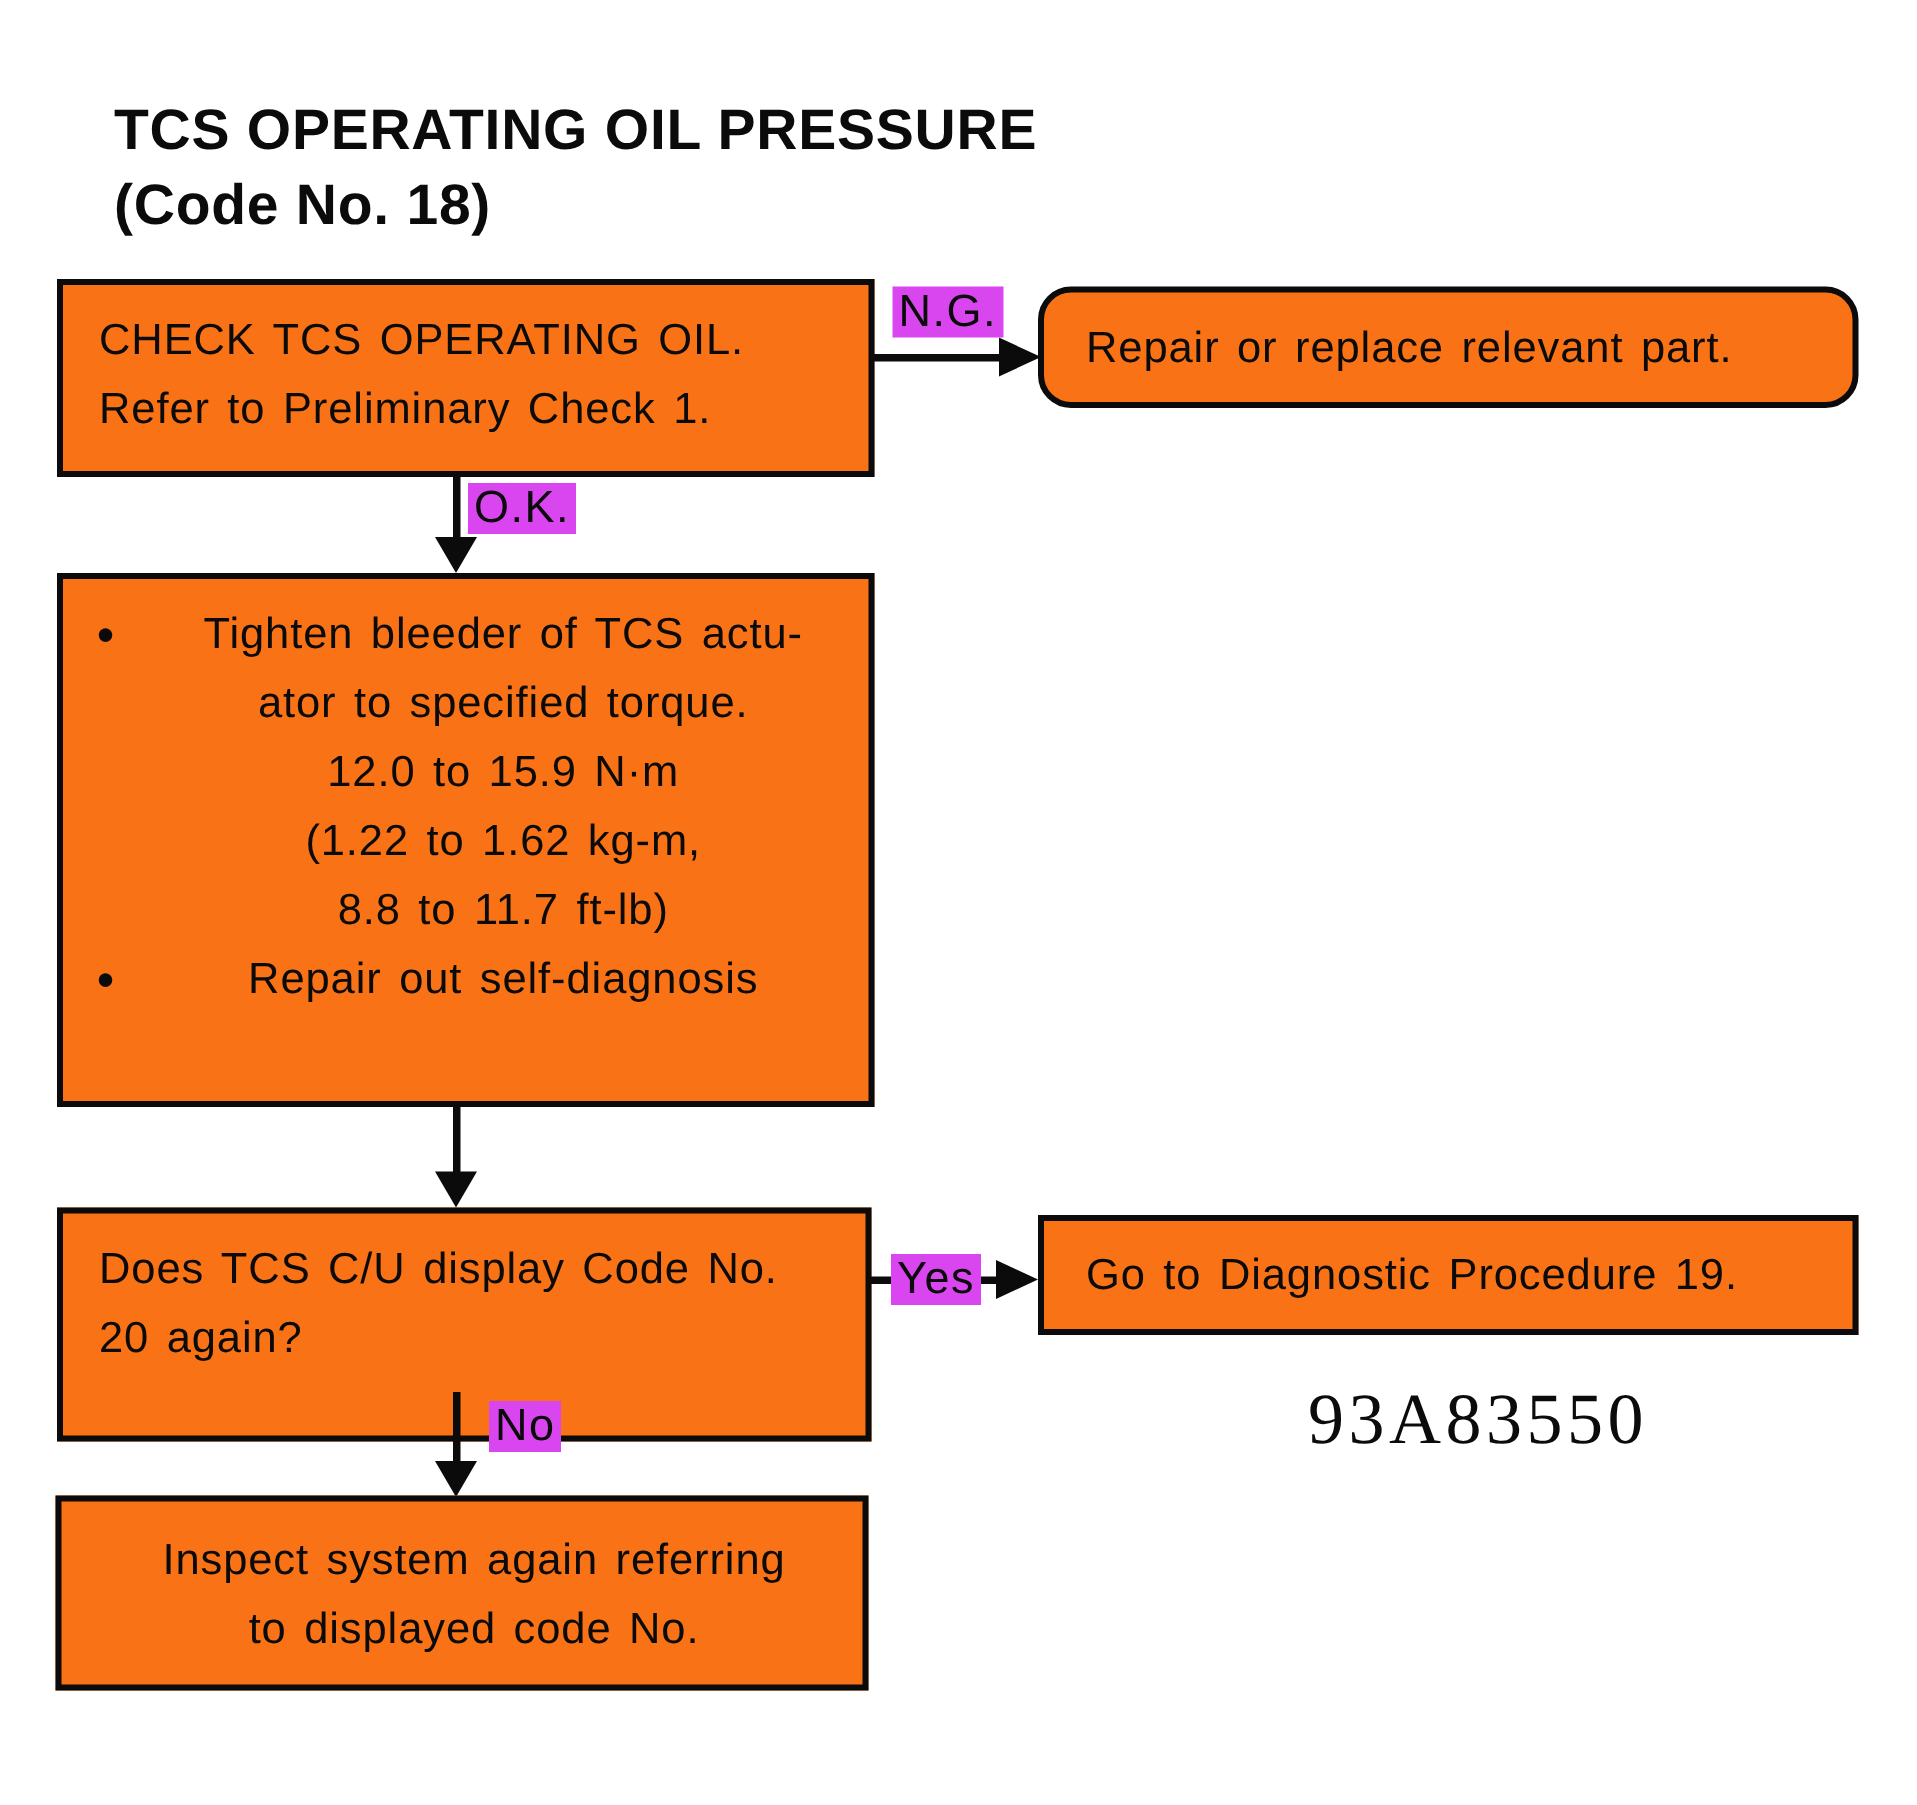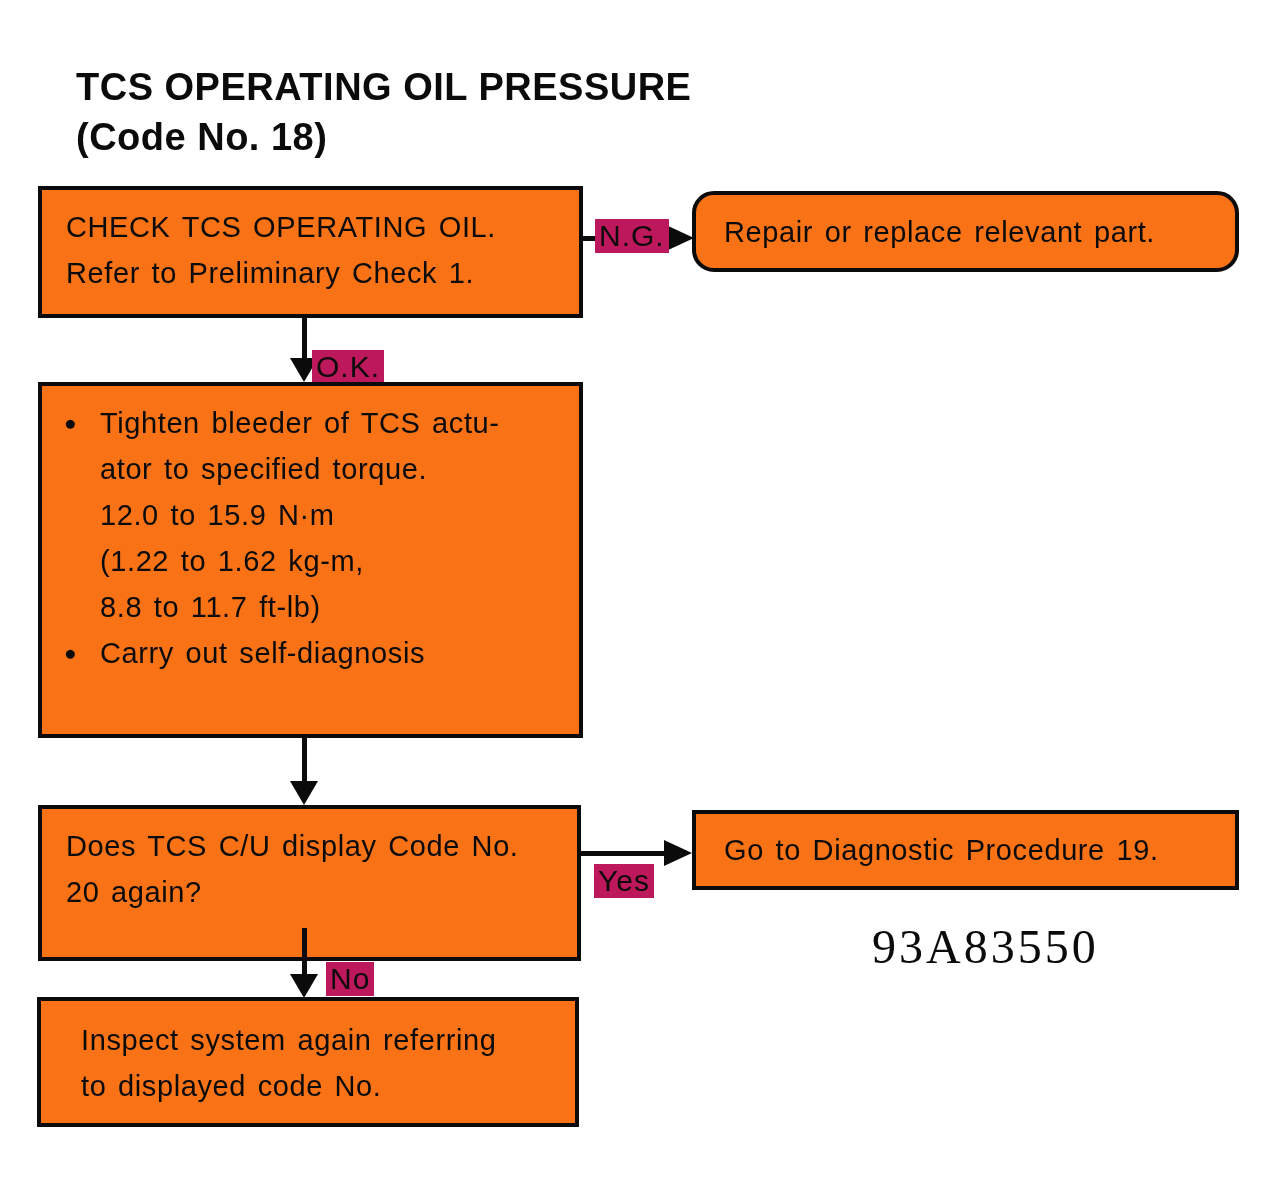--- a/index.html
+++ b/index.html
@@ -13,39 +13,39 @@
   }
   .title span{display:block;}
   .box{
     position:absolute;border:4px solid #0b0b0b;background:#f97316;
     box-sizing:border-box;font-size:29px;line-height:46px;
     letter-spacing:0.6px;word-spacing:3px;
   }
   #box-check{left:38px;top:186px;width:545px;height:132px;padding:14px 8px 0 24px;}
   #box-action{left:38px;top:382px;width:545px;height:356px;padding:14px 8px 0 22px;}
   #box-question{left:38px;top:805px;width:543px;height:156px;padding:14px 8px 0 24px;}
-  #box-inspect{left:37px;top:997px;width:542px;height:130px;padding:16px 8px 0 40px;}
+  #box-inspect{left:37px;top:997px;width:542px;height:130px;padding:16px 8px 0 24px;text-align:center;}
   #box-repair{left:692px;top:191px;width:547px;height:81px;display:flex;align-items:center;padding-left:28px;border-radius:22px;}
   #box-goto{left:692px;top:810px;width:547px;height:80px;display:flex;align-items:center;padding-left:28px;text-align:center;}
   .bullet-item{display:flex;align-items:flex-start;}
   .bullet{flex:0 0 36px;width:36px;font-size:21px;line-height:46px;}
-  .bullet-lines{flex:1;}
+  .bullet-lines{flex:1;text-align:center;}
   .vline{position:absolute;width:5px;background:#0b0b0b;}
   .hline{position:absolute;height:5px;background:#0b0b0b;}
   .head-right{
     position:absolute;width:0;height:0;
     border-top:13px solid transparent;border-bottom:13px solid transparent;
     border-left:28px solid #0b0b0b;
   }
   .head-down{
     position:absolute;width:0;height:0;
     border-left:14px solid transparent;border-right:14px solid transparent;
     border-top:24px solid #0b0b0b;
   }
-  .lbl{position:absolute;font-size:30px;letter-spacing:1px;background:#be185d;padding:0 4px;margin-top:28px;}
+  .lbl{position:absolute;font-size:30px;letter-spacing:1px;background:#d946ef;padding:0 4px;}
   #lbl-ng{left:595px;top:191px;}
   #lbl-ok{left:312px;top:322px;}
   #lbl-yes{left:594px;top:836px;}
   #lbl-no{left:326px;top:934px;}
   #ng-line{left:582px;top:236px;width:86px;}
   #ng-head{left:666px;top:225px;}
   #ok-line{left:302px;top:317px;height:42px;}
   #ok-head{left:290px;top:358px;}
   #a2-line{left:302px;top:735px;height:48px;}
   #a2-head{left:290px;top:781px;}
@@ -91,21 +91,21 @@
         <div>Tighten bleeder of TCS actu-</div>
         <div>ator to specified torque.</div>
         <div>12.0 to 15.9 N·m</div>
         <div>(1.22 to 1.62 kg-m,</div>
         <div>8.8 to 11.7 ft-lb)</div>
       </span>
     </div>
     <div class="bullet-item">
       <span class="bullet">●</span>
       <span class="bullet-lines">
-        <div>Carry out self-diagnosis</div>
+        <div>Repair out self-diagnosis</div>
       </span>
     </div>
   </div>
 
   <div class="vline" id="a2-line"></div>
   <div class="head-down" id="a2-head"></div>
 
   <div class="box" id="box-question">
     <div>Does TCS C/U display Code No.</div>
     <div>20 again?</div>

